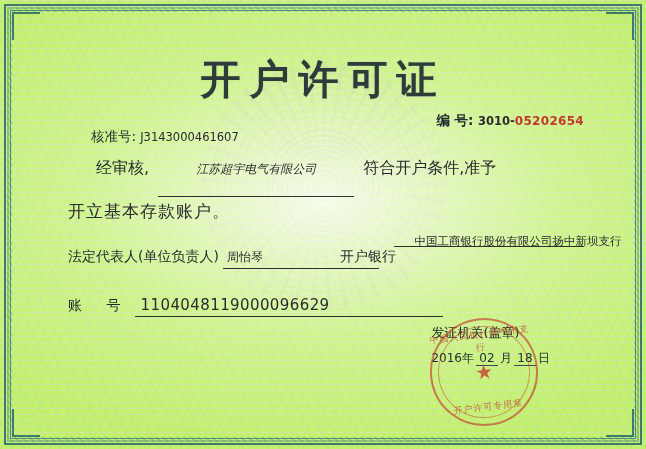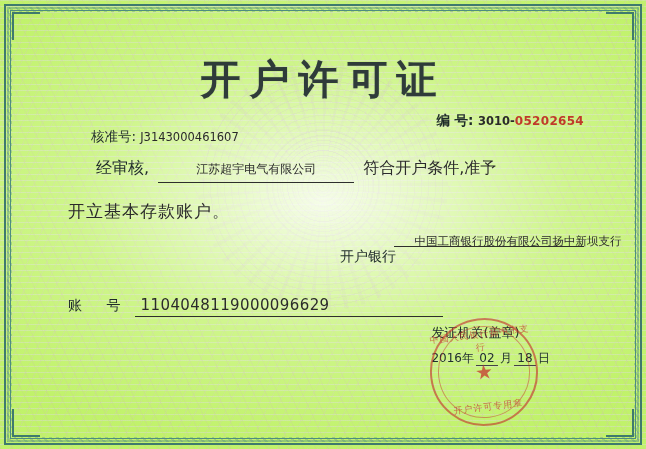--- a/index.html
+++ b/index.html
@@ -197,23 +197,24 @@
   }
 
   .body-line1 { left: 96px; top: 158px; font-size: 16px; }
   .body-line1 .lbl { font-size: 16px; }
   .body-line1 .fill {
     display: inline-block;
     min-width: 196px;
     border-bottom: 1px solid #2e2e2e;
     text-align: center;
     font-size: 12px;
-    padding-bottom: 4px;
+    padding-bottom: 18px;
     margin: 0 4px;
     vertical-align: baseline;
+    font-style: italic;
   }
   .body-line1 .tail { font-size: 16px; }
 
   .body-line2 { left: 68px; top: 200px; font-size: 17px; letter-spacing: 1px; }
 
   .rep-row { left: 68px; top: 248px; }
   .rep-row .lbl { font-size: 14px; }
   .rep-row .fill {
     display: inline-block;
     min-width: 150px;
@@ -361,20 +362,24 @@
   </div>
 
   <div class="row body-line1">
     <span class="lbl">经审核,</span>
     <span class="fill">江苏超宇电气有限公司</span>
     <span class="tail">符合开户条件,准予</span>
   </div>
 
   <div class="row body-line2">开立基本存款账户。</div>
 
+  <div class="row rep-row">
+    <span class="lbl">法定代表人(单位负责人)</span>
+    <span class="fill">周怡琴</span>
+  </div>
 
   <div class="row bank-row">
     <span class="lbl">开户银行</span>
     <span class="fill">中国工商银行股份有限公司扬中新坝支行</span>
   </div>
   <div class="bank-underline"></div>
 
   <div class="row account-row">
     <span class="lbl">账  号</span>
     <span class="fill">1104048119000096629</span>

